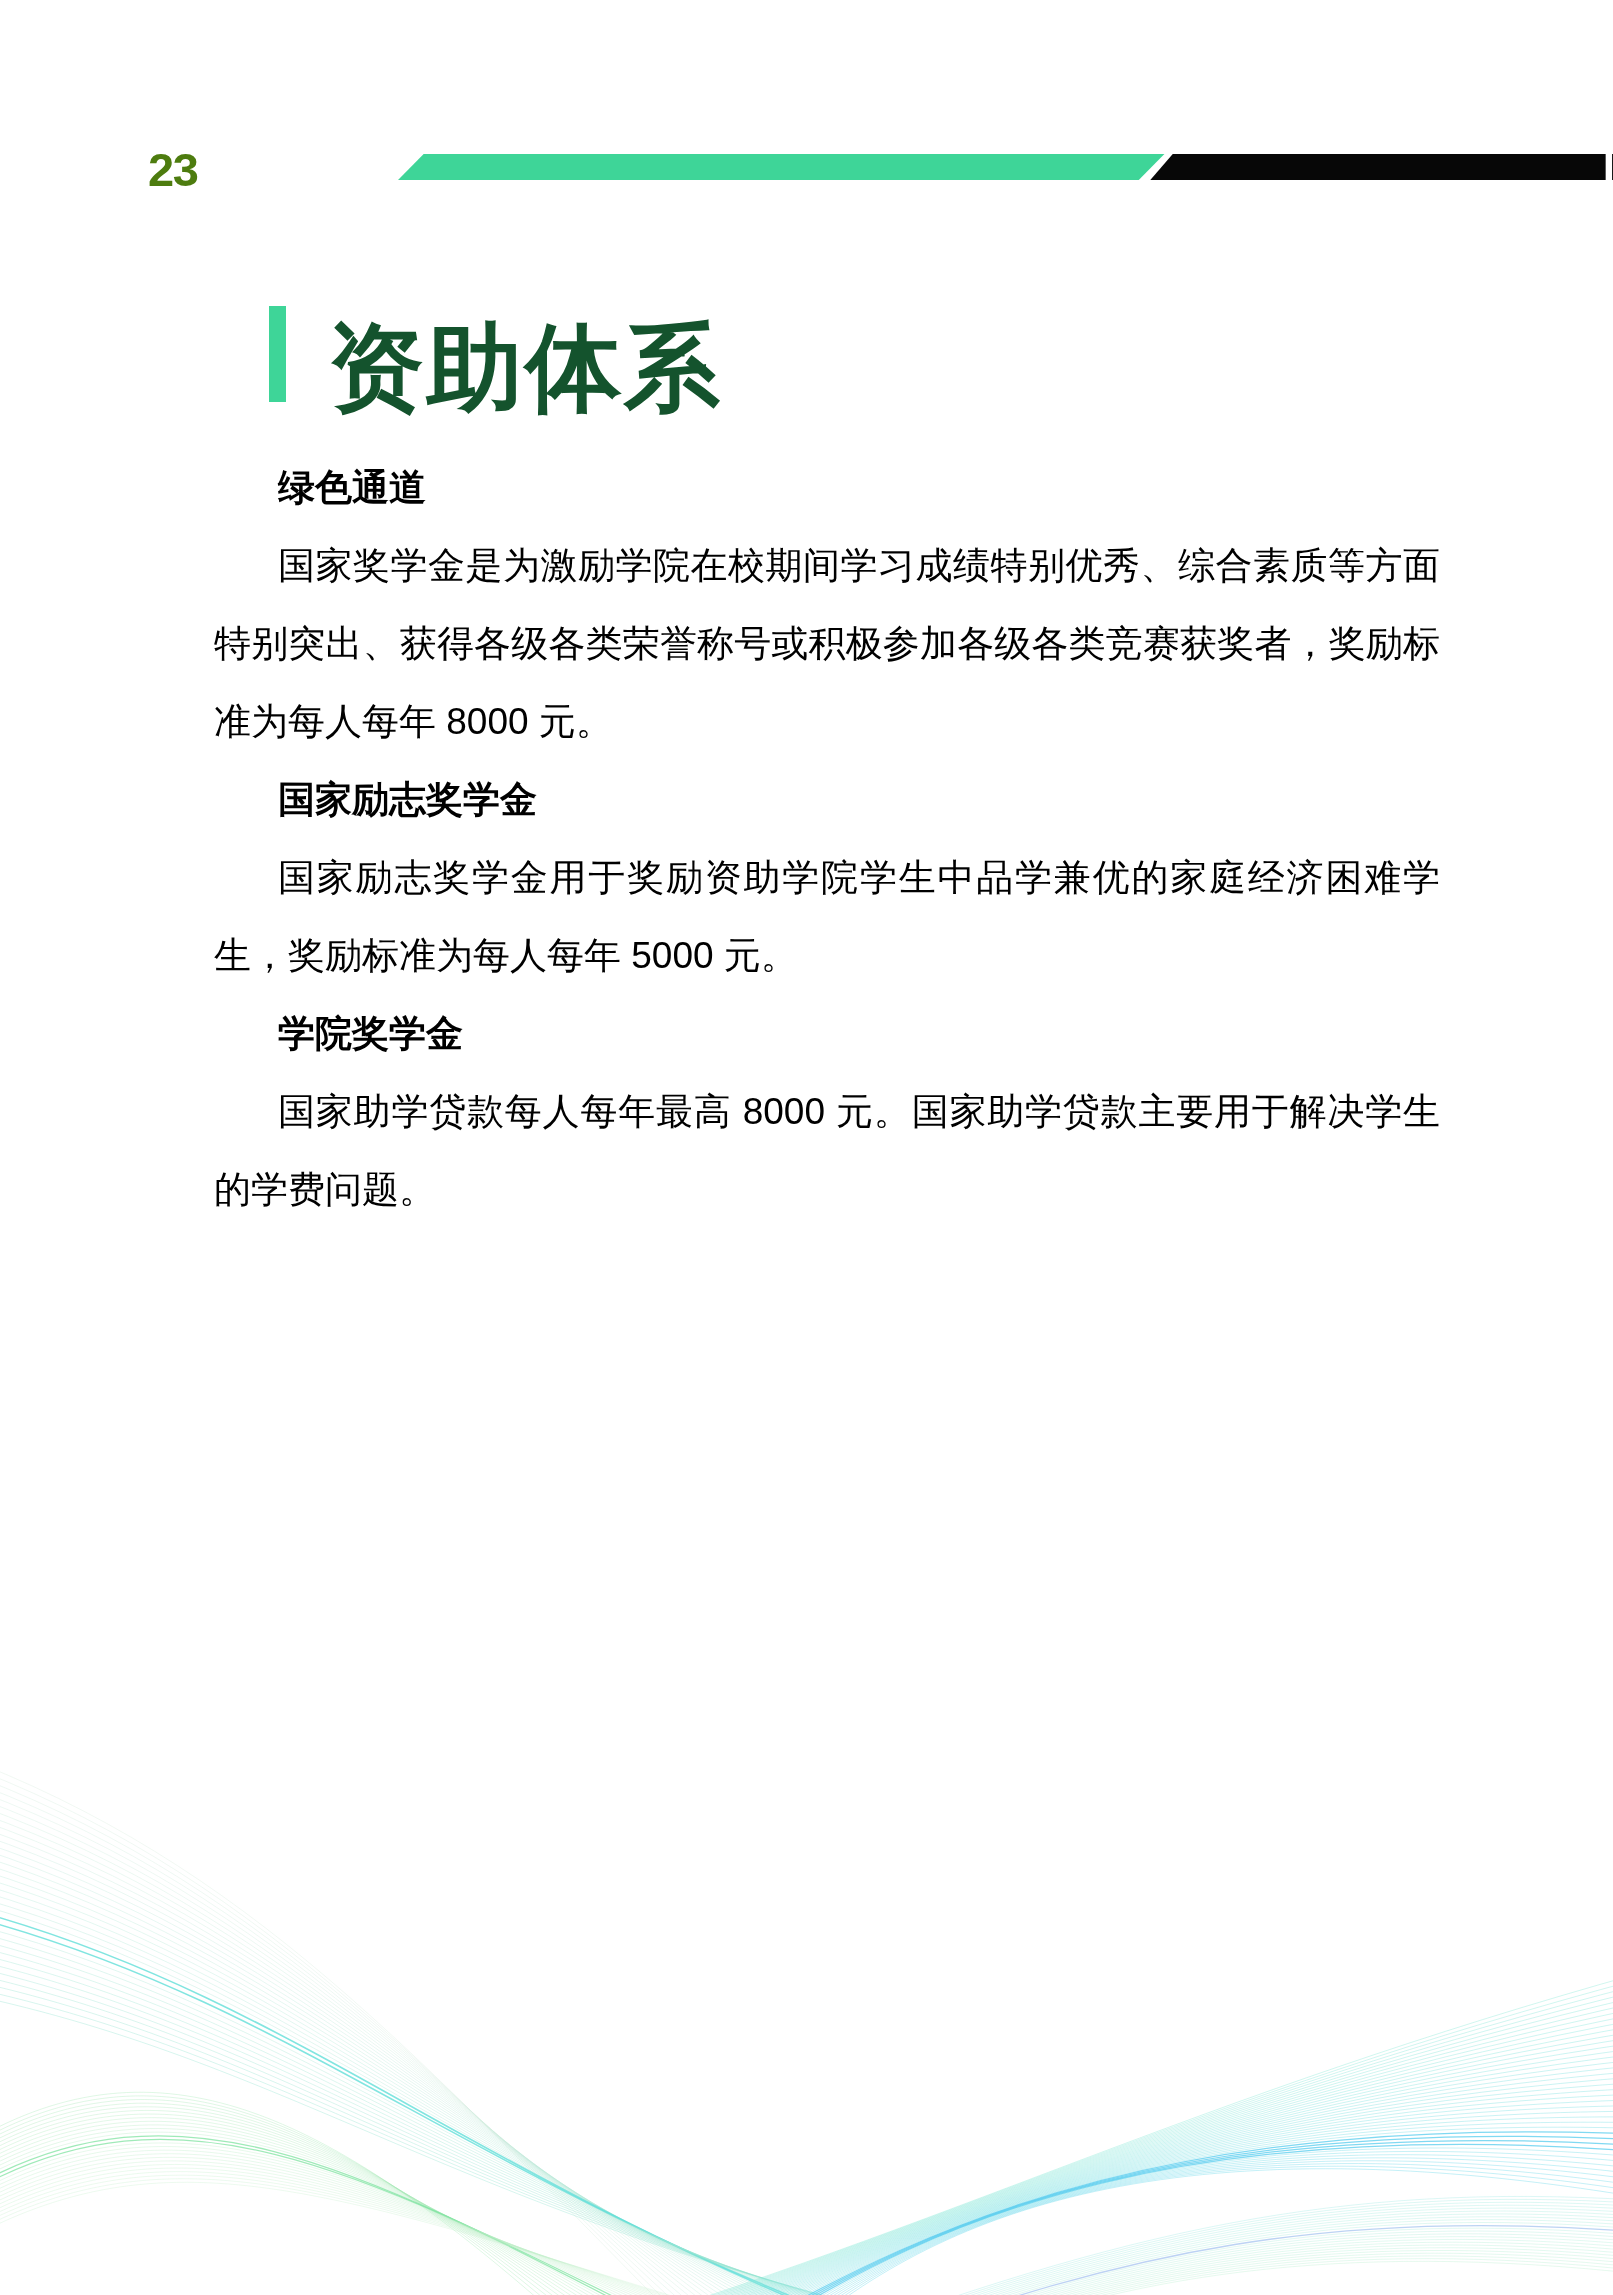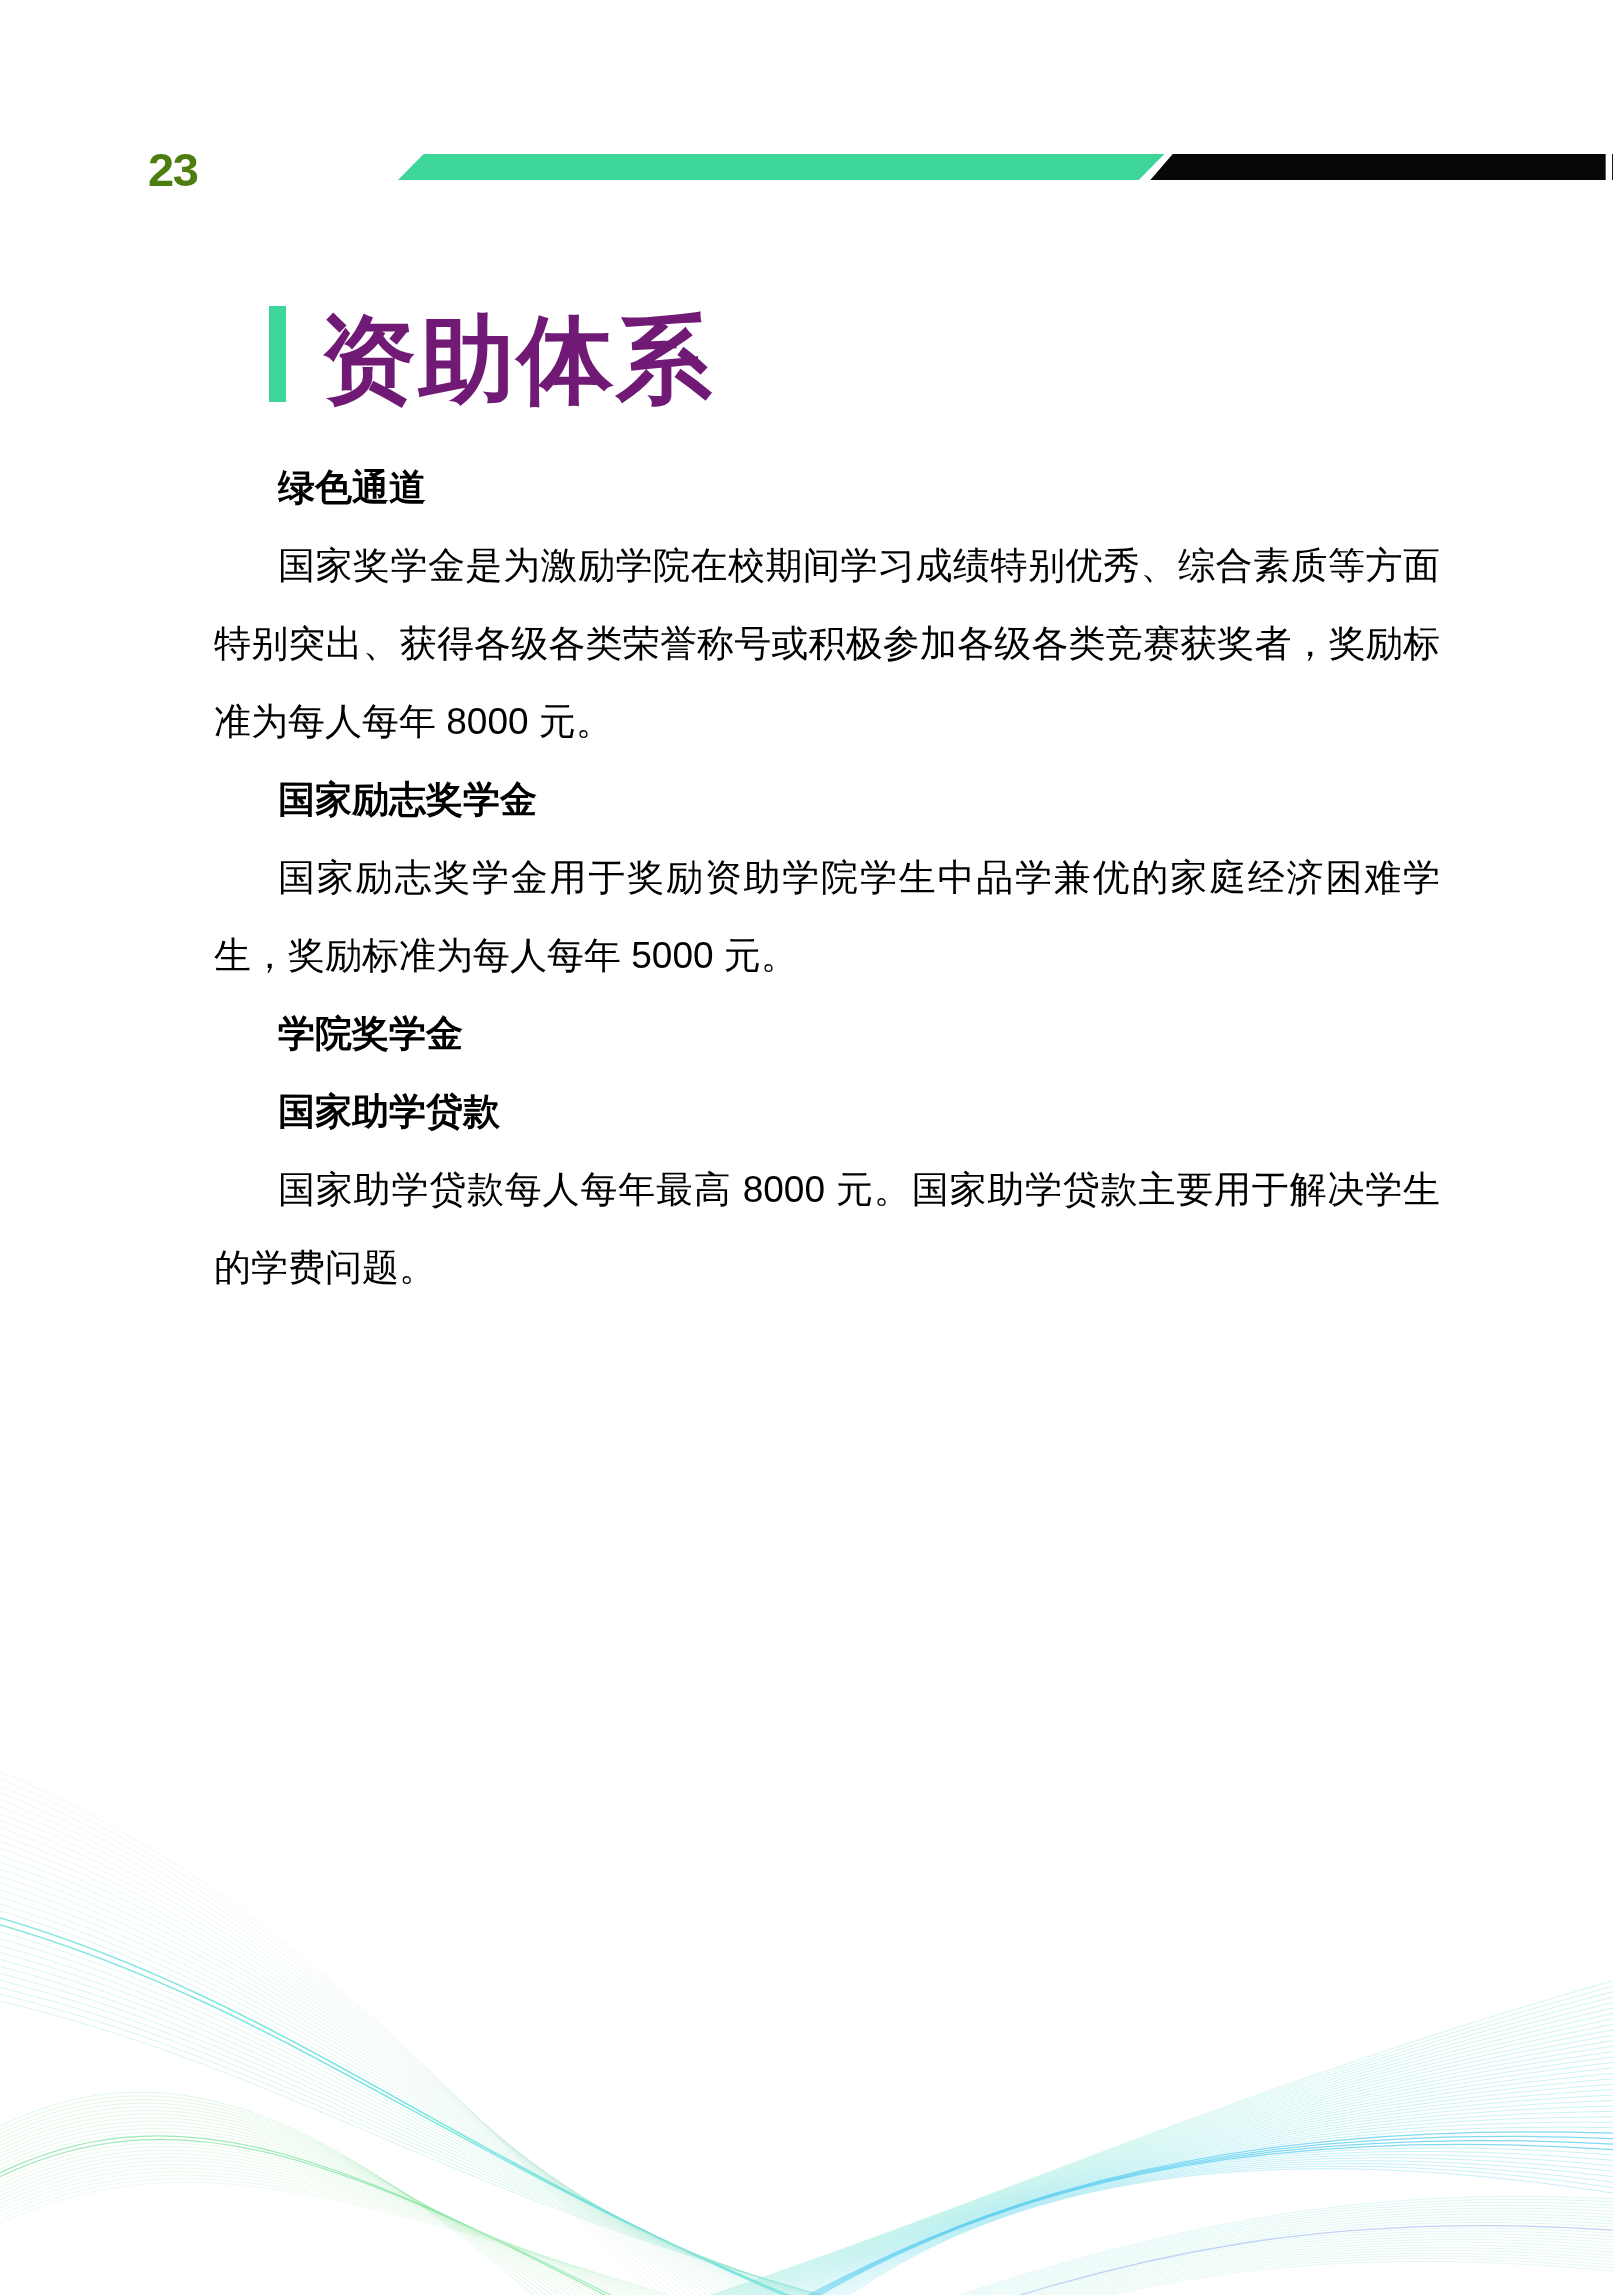--- a/index.html
+++ b/index.html
@@ -34,25 +34,25 @@
     left: 269px;
     top: 306px;
     width: 16.7px;
     height: 96px;
     background: #3ED598;
   }
   .page-title {
     position: absolute;
     left: 312px;
     top: 300px;
-    margin: 8px;
+    margin: 16px;
     font-size: 96px;
     line-height: 103px;
     font-weight: 900;
-    color: #701a75;
+    color: #14532d;
     letter-spacing: 2.6px;
     white-space: nowrap;
   }
   .content {
     position: absolute;
     left: 214px;
     top: 449px;
     width: 1226px;
     font-size: 37px;
     line-height: 78px;
@@ -95,21 +95,20 @@
     <span class="title-accent-bar"></span>
     <h1 class="page-title">资助体系</h1>
   </div>
 
   <main class="content">
     <h2>绿色通道</h2>
     <p>国家奖学金是为激励学院在校期间学习成绩特别优秀、综合素质等方面特别突出、获得各级各类荣誉称号或积极参加各级各类竞赛获奖者，奖励标准为每人每年 8000 元。</p>
     <h2>国家励志奖学金</h2>
     <p>国家励志奖学金用于奖励资助学院学生中品学兼优的家庭经济困难学生，奖励标准为每人每年 5000 元。</p>
     <h2>学院奖学金</h2>
-    <h2>国家助学贷款</h2>
     <p>国家助学贷款每人每年最高 8000 元。国家助学贷款主要用于解决学生的学费问题。</p>
   </main>
 
   <svg id="waves" class="waves" viewBox="0 2680 2516 899" preserveAspectRatio="none">
       <path d="M-30,2750 C420,2930 680,3240 1080,3640" fill="none" stroke="rgb(214,236,221)" stroke-opacity="0.45" stroke-width="1.2"></path>
       <path d="M-30,2761 C422,2939 682,3247 1094,3640" fill="none" stroke="rgb(212,236,221)" stroke-opacity="0.45" stroke-width="1.2"></path>
       <path d="M-30,2772 C424,2948 684,3254 1108,3640" fill="none" stroke="rgb(209,235,220)" stroke-opacity="0.45" stroke-width="1.2"></path>
       <path d="M-30,2783 C426,2957 686,3261 1122,3640" fill="none" stroke="rgb(207,235,220)" stroke-opacity="0.45" stroke-width="1.2"></path>
       <path d="M-30,2794 C428,2966 688,3268 1136,3640" fill="none" stroke="rgb(205,235,219)" stroke-opacity="0.45" stroke-width="1.2"></path>
       <path d="M-30,2805 C430,2975 690,3275 1150,3640" fill="none" stroke="rgb(202,234,219)" stroke-opacity="0.45" stroke-width="1.2"></path>

